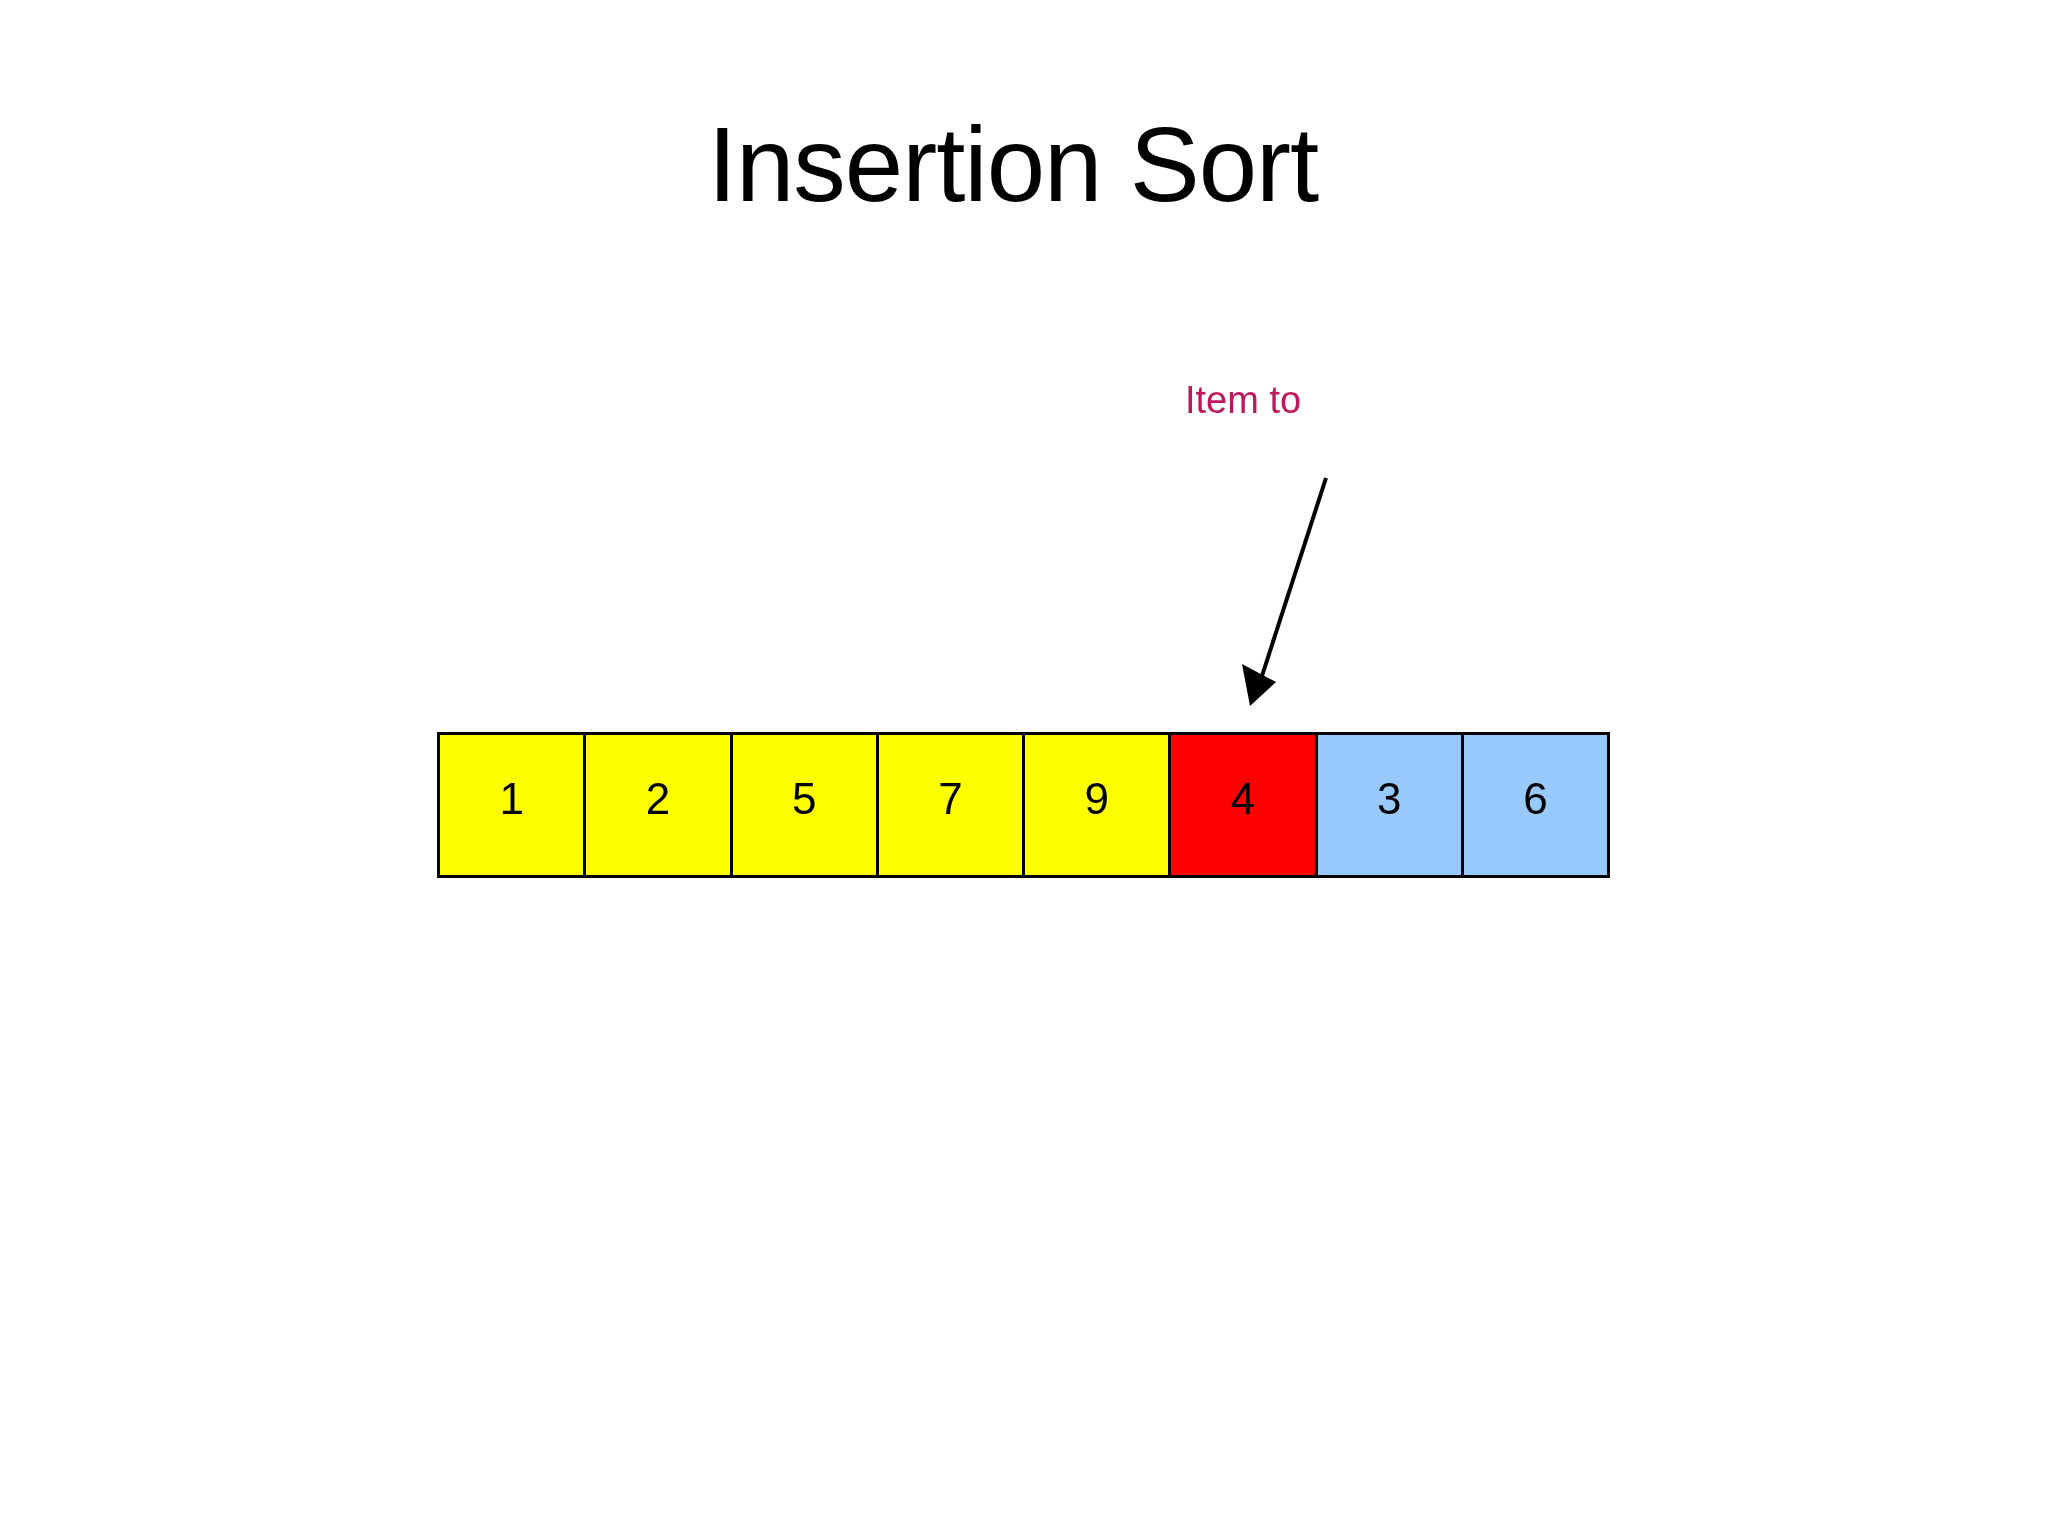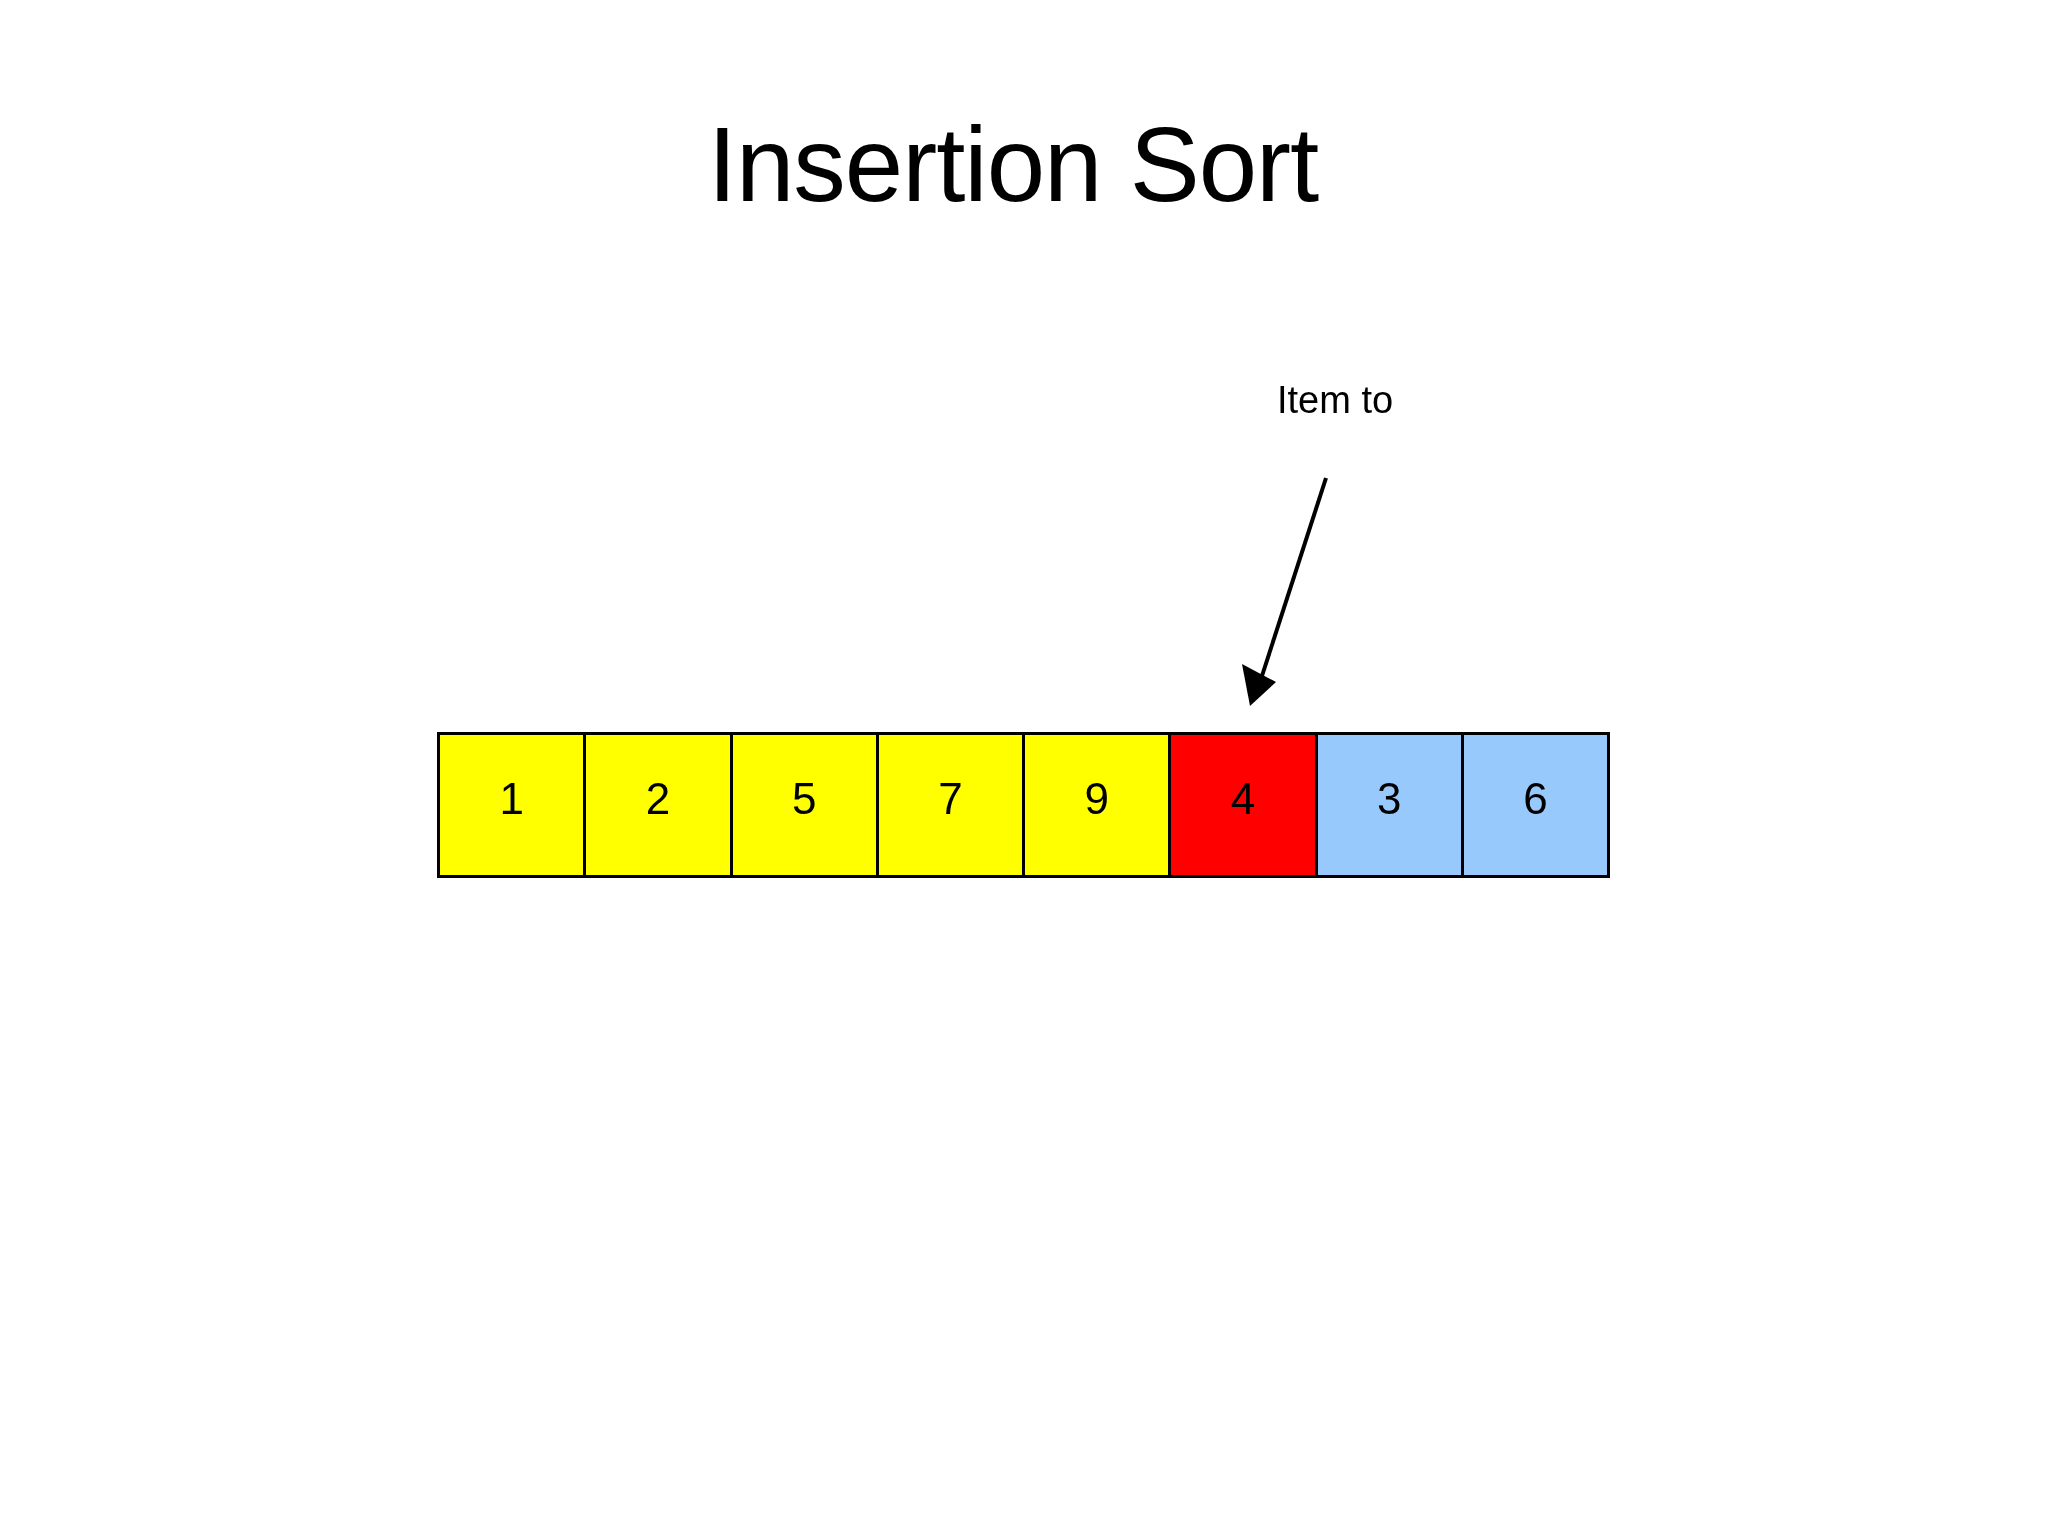--- a/index.html
+++ b/index.html
@@ -44,24 +44,23 @@
     display: inline-block;
     transform: translateX(-11px);
   }
 
   
   #annotation {
     position: absolute;
     left: 1185px;
     top: 372px;
     width: 300px;
-    text-align: center;
     font-size: 38px;
     line-height: 56px;
-    color: #000000;
+    color: #be185d;
   }
   #annotation .ann-line {
     display: block;
     white-space: nowrap;
   }
 
   
   #arrow-svg {
     position: absolute;
     left: 1220px;

